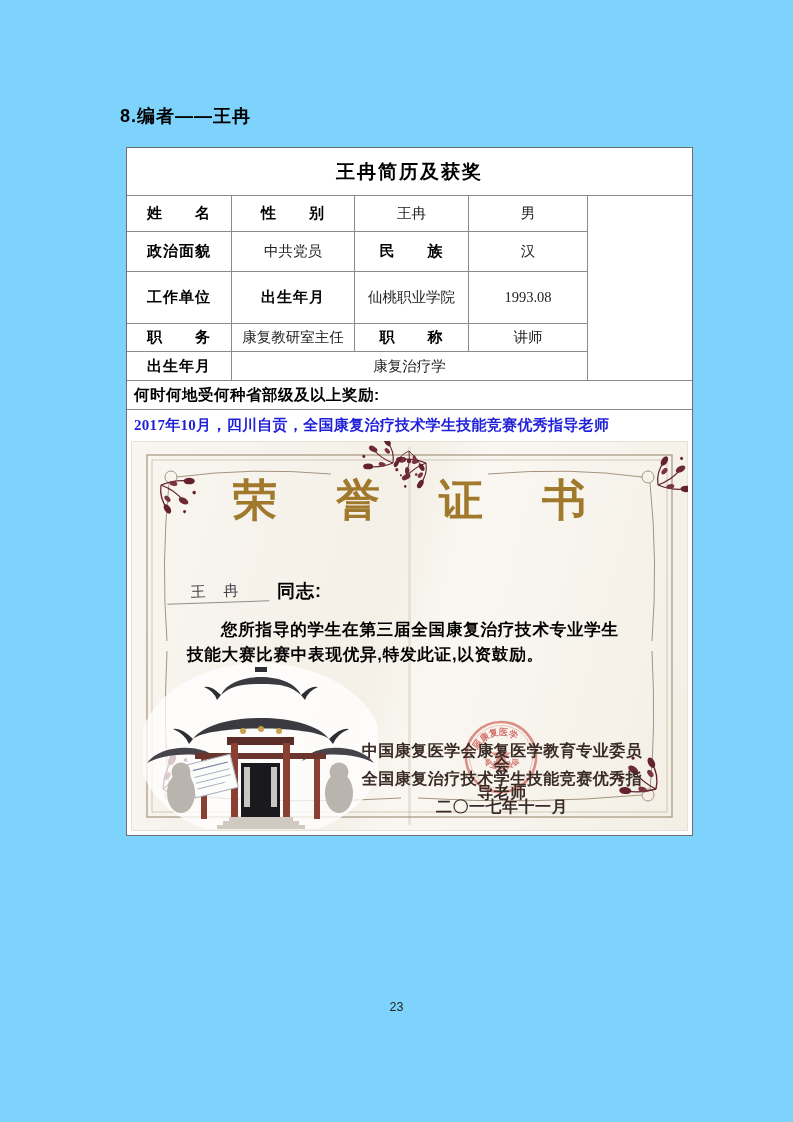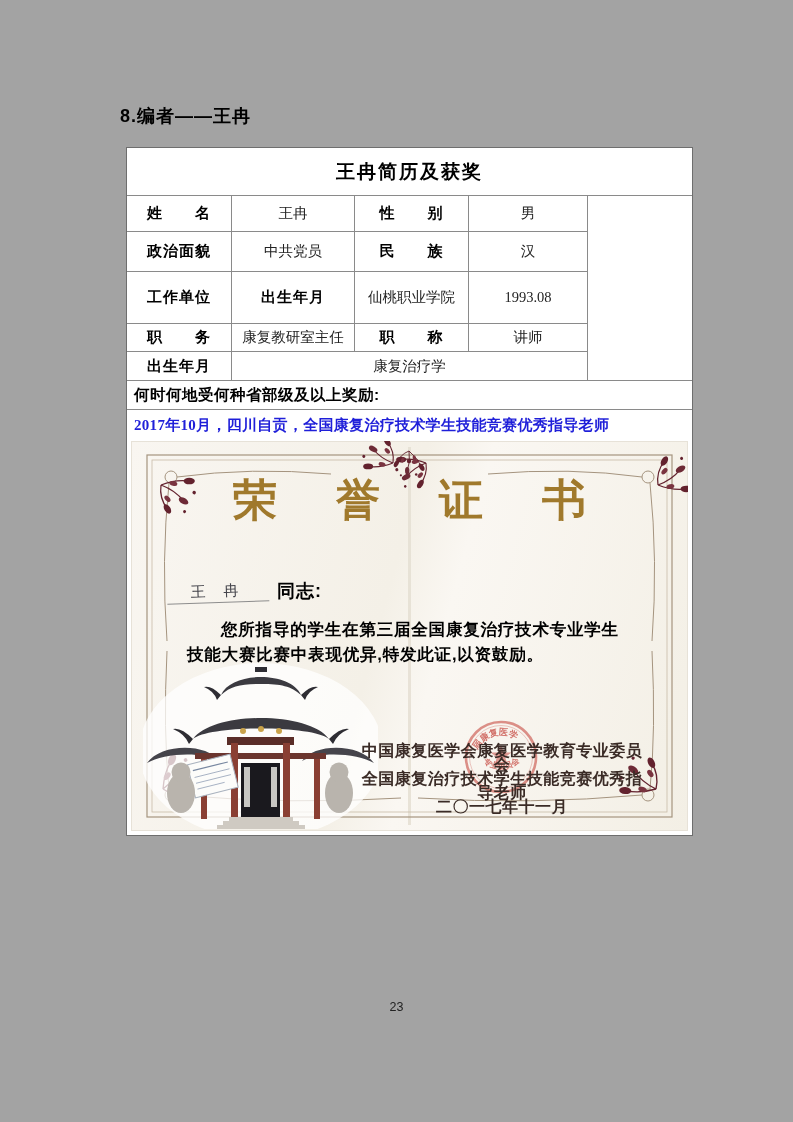--- a/index.html
+++ b/index.html
@@ -1,17 +1,17 @@
 <!DOCTYPE html>
 <html><head>
 <meta charset="utf-8">
 <style>
   html,body{margin:0;padding:0;background:#ffffff;}
   .page{
-    position:relative;width:793px;height:1122px;background:#a3a3a3;
+    position:relative;width:793px;height:1122px;background:#7dd3fc;
     font-family:"Liberation Sans",sans-serif;color:#000;overflow:hidden;
   }
   
   .heading{
     position:absolute;left:120px;top:104px;
     font-size:18px;font-weight:bold;letter-spacing:1px;
   }
   
   .ptable{
     position:absolute;left:114px;top:147px;width:567px;
@@ -96,22 +96,22 @@
 <div class="page">
 
   <div class="heading">8.编者——王冉</div>
 
   <div class="ptable">
     <div class="ptitle">王冉简历及获奖</div>
 
     <div class="pgrid">
 
       <div class="cell lbl br bb">姓　　名</div>
+      <div class="cell lbl br bb">性　　别</div>
       <div class="cell val br bb">王冉</div>
-      <div class="cell lbl br bb">性　　别</div>
       <div class="cell val br bb">男</div>
       <div class="cell photo-cell"></div>
 
       <div class="cell lbl br bb">政治面貌</div>
       <div class="cell val br bb">中共党员</div>
       <div class="cell lbl br bb">民　　族</div>
       <div class="cell val br bb">汉</div>
 
       <div class="cell lbl br bb">工作单位</div>
       <div class="cell lbl br bb">出生年月</div>

